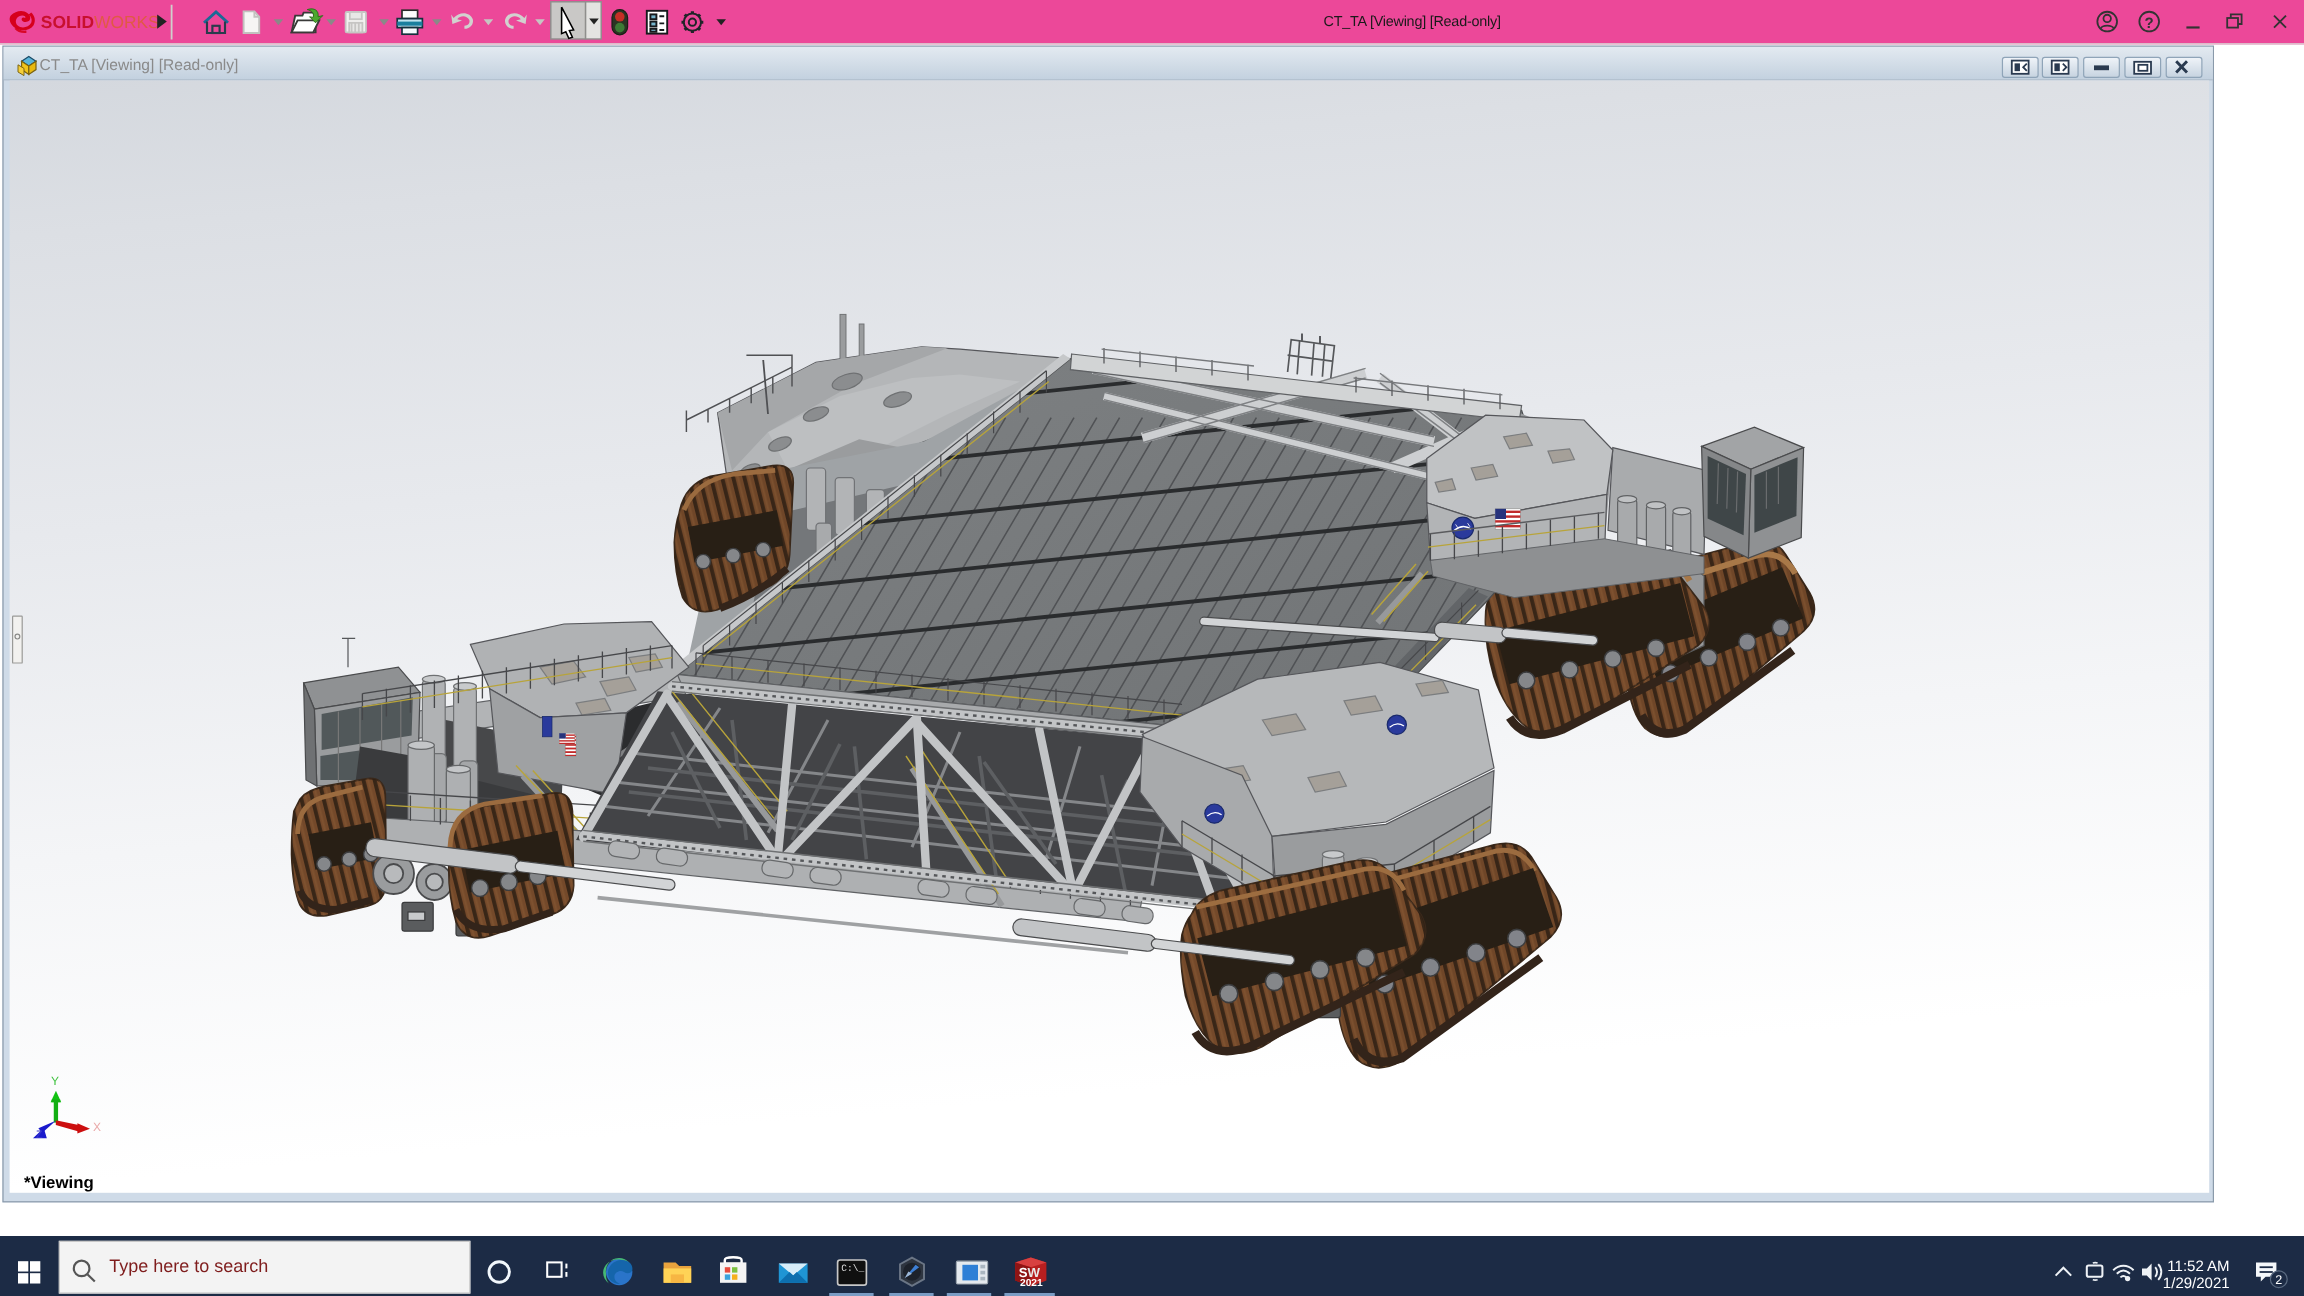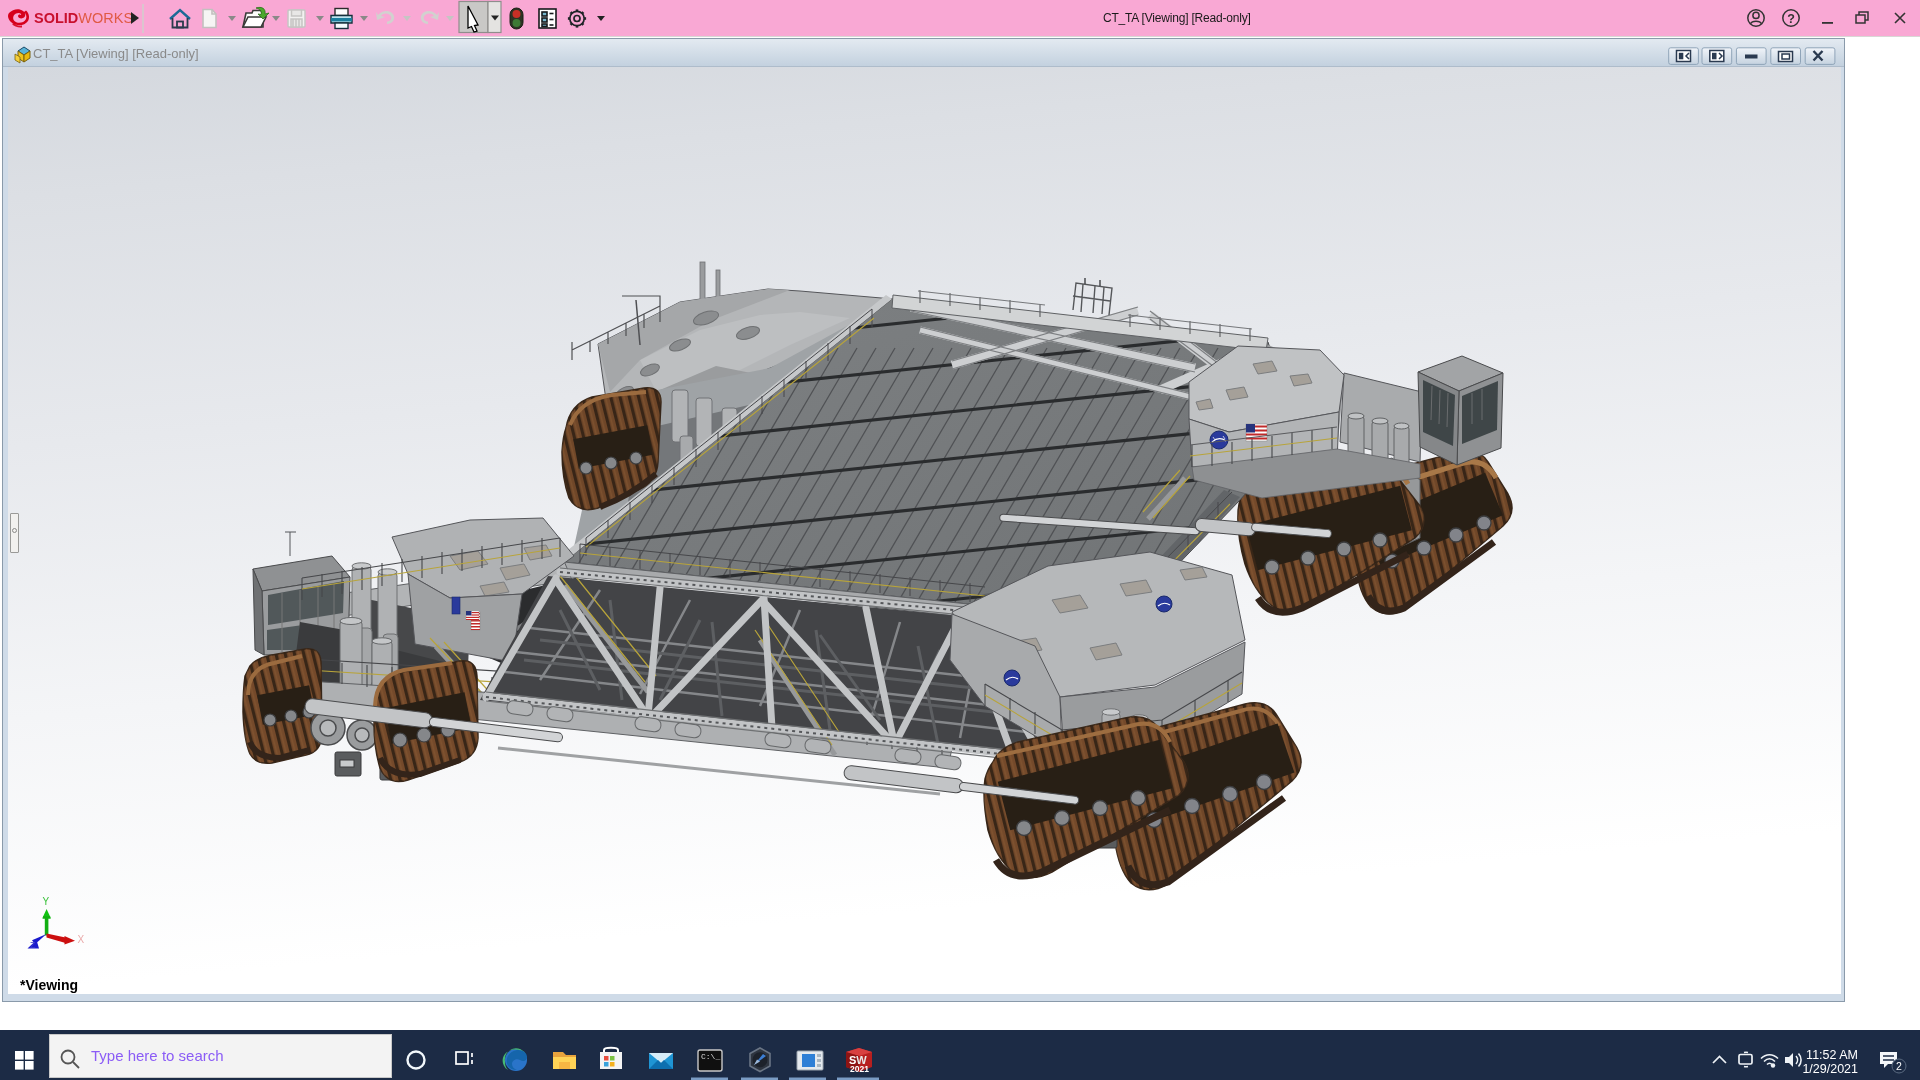--- a/index.html
+++ b/index.html
@@ -1,29 +1,29 @@
 <!DOCTYPE html>
 <html><head>
 <meta charset="utf-8">
 <style>
   * { margin:0; padding:0; box-sizing:border-box; }
   html,body { -webkit-font-smoothing:antialiased; width:1920px; height:1080px; overflow:hidden; font-family:"Liberation Sans", sans-serif; background:#fff; }
-  #appbar { position:absolute; left:0; top:0; width:1920px; height:37px; background:#f9a8d4; border-bottom:1px solid #d8d7d5; z-index:20; }
+  #appbar { position:absolute; left:0; top:0; width:1920px; height:37px; background:#ec4899; border-bottom:1px solid #d8d7d5; z-index:20; }
   #apptitle { position:absolute; left:1103px; top:11px; font-size:12px; letter-spacing:-0.2px; color:#1a1a1a; }
   #docwin { position:absolute; left:2px; top:38px; width:1843px; height:964px; border:1px solid #8a9aaa; background:#cfdbe8; z-index:5; }
   #doctitle { position:absolute; left:0; top:0; width:100%; height:28px;
      background:linear-gradient(#e3eaf1, #d0dbe6 60%, #c3d1df); border-bottom:1px solid #aebccb;}
   #doctitle .txt { position:absolute; left:30px; top:7px; font-size:13px; color:#8a8a8a; }
   #viewport { position:absolute; left:5px; top:28px; width:1833px; height:927px;
      background:linear-gradient(175deg, #d4d8de 0%, #dcdfe4 12%, #e7e9ed 35%, #f4f5f7 60%, #ffffff 85%); }
   #modelsvg { position:absolute; left:0; top:0; width:1920px; height:1080px; z-index:6; pointer-events:none; }
   #dimetric { position:absolute; left:20px; top:977px; font-size:14px; font-weight:bold; color:#000; z-index:7; }
   #taskbar { position:absolute; left:0; top:1030px; width:1920px; height:50px; background:#1c2b45; z-index:30; }
   #searchbox { position:absolute; left:49px; top:1034px; width:343px; height:44px; background:#f3f3f3; border:1px solid #c8c8c8; z-index:31; }
-  #searchbox span { position:absolute; left:41px; top:12px; font-size:15px; color:#8b5cf6; }
+  #searchbox span { position:absolute; left:41px; top:12px; font-size:15px; color:#7f1d1d; }
 </style>
 </head>
 <body>
 
 <div id="appbar">
   <svg width="1920" height="37" viewBox="0 0 1920 37">
 
     <g fill="#d6001c">
       <path d="M9,13 C13,9 19,8 23,11 C26,13 26,17 23,18 C21,19 18,18 18,16 C18,14.5 20,14 21,15 C22,13.5 19,12 16,13.5 C13,15 12,19 15,21.5 C18,24 24,23 26,19 C27,16.5 26,13.5 24,12 L26,10.5 C29,13 30,17.5 28,21 C25,25.5 18,26.5 13,23.5 C8,20.5 7,15.5 9,13 Z"></path>
       <path d="M12,24 C14,26.5 18,28 22,27.5 L22,25.5 C18.5,26 15.5,25 14,23 Z" opacity="0.9"></path>

